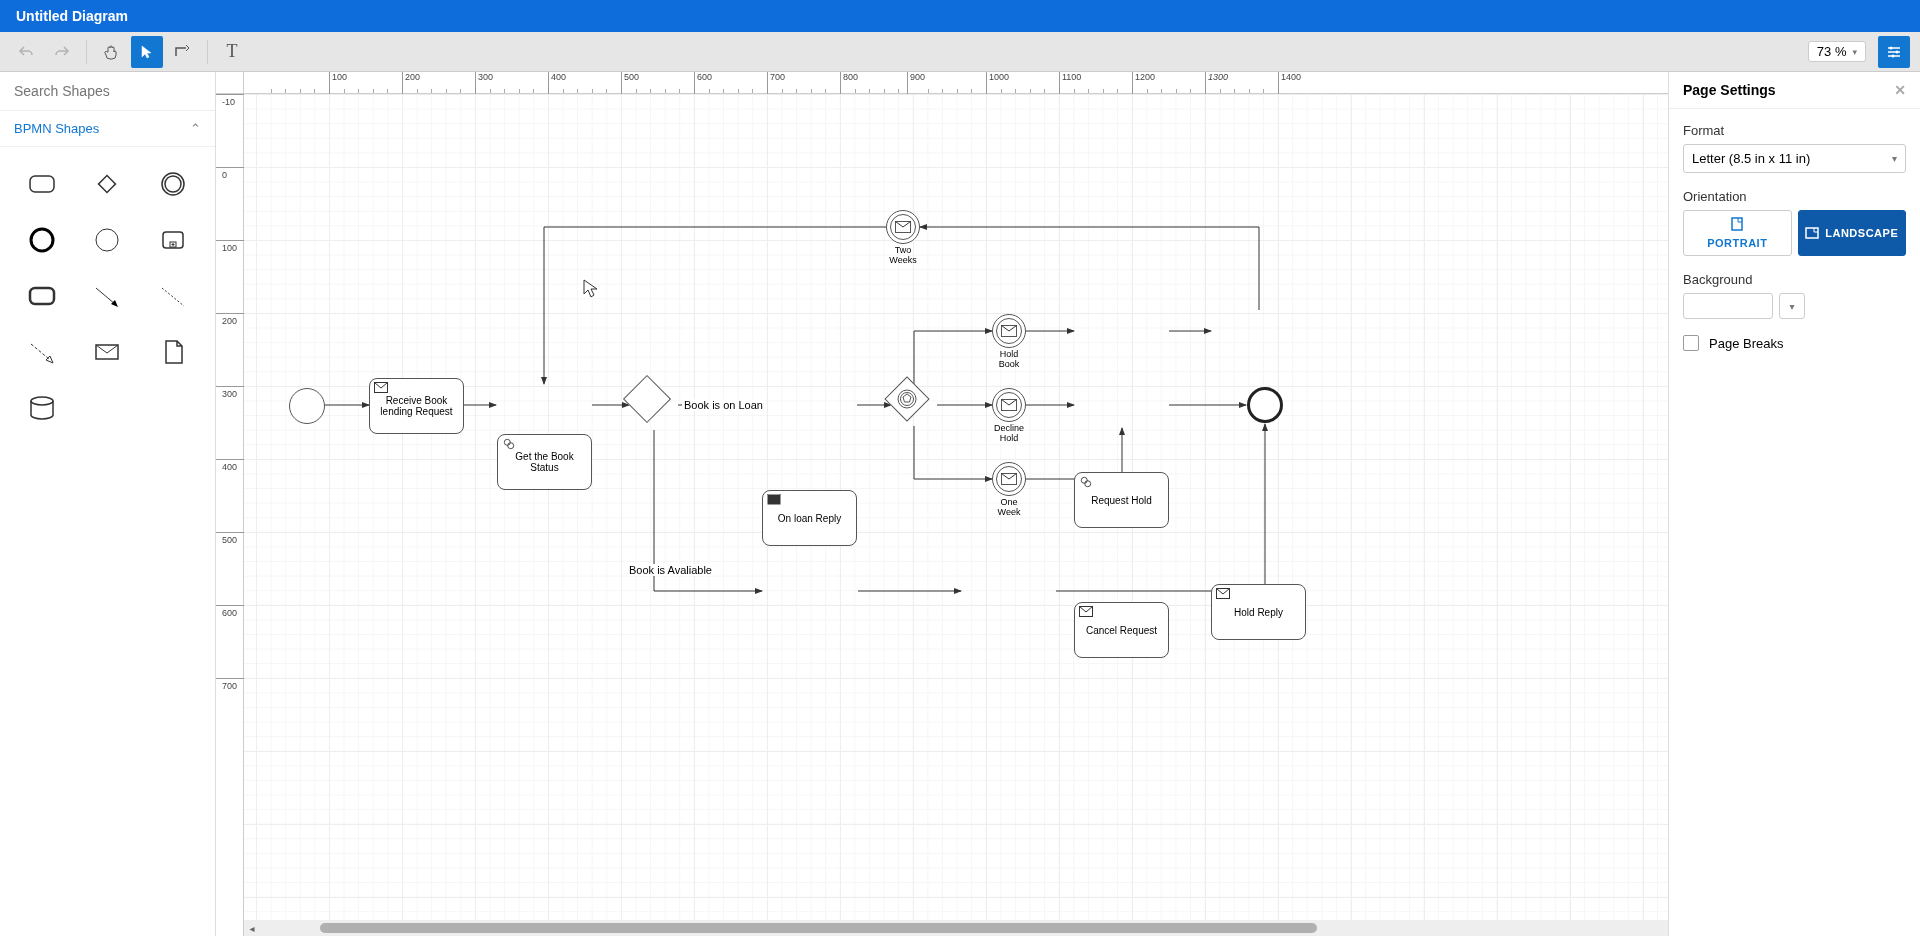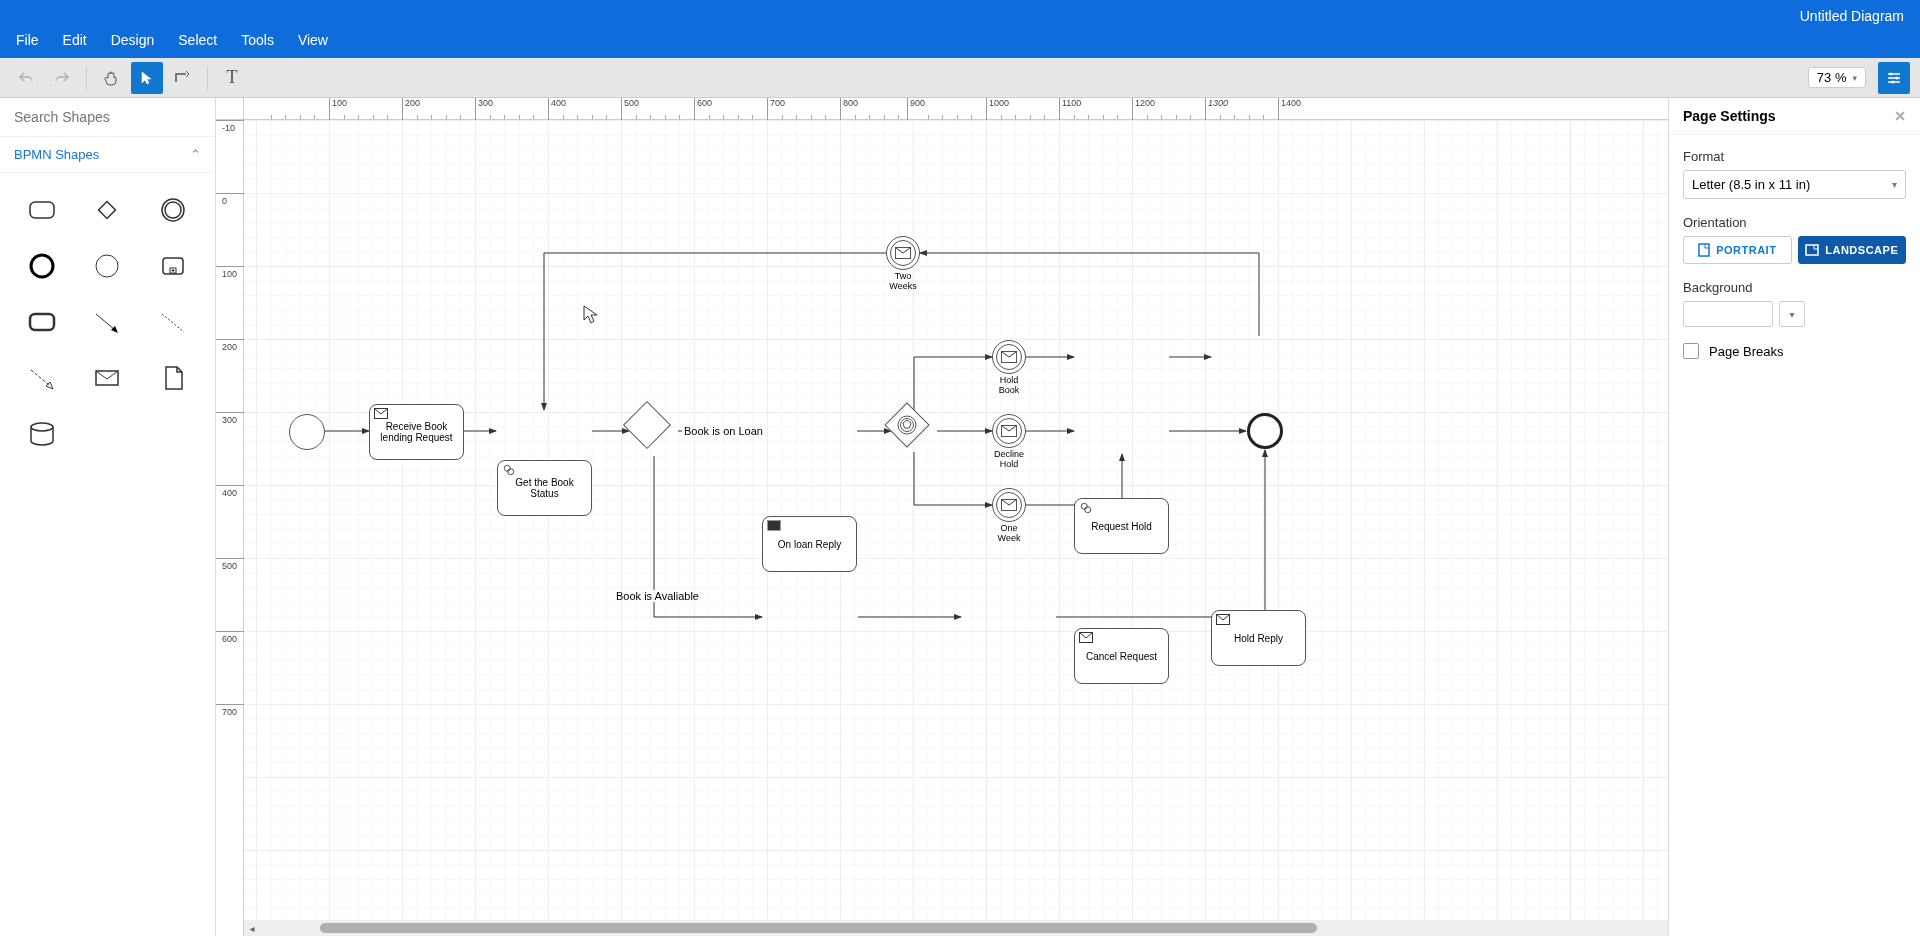--- a/index.html
+++ b/index.html
@@ -1,19 +1,19 @@
 <!DOCTYPE html>
 <html><head>
 <meta charset="utf-8">
 <style>
 * { margin: 0; padding: 0; box-sizing: border-box; font-family: -apple-system, BlinkMacSystemFont, "Segoe UI", Arial, sans-serif; }
 html, body { height: 100%; overflow: hidden; }
 .app { display: flex; flex-direction: column; height: 100vh; }
 .header { background: #0f6cdb; color: #fff; padding: 8px 16px 0; }
-.title { font-size: 14px; font-weight: 400; padding-bottom: 8px; text-align: right; }
+.title { font-size: 14px; font-weight: 700; padding-bottom: 8px; }
 .menu-bar { display: flex; gap: 24px; padding-bottom: 10px; }
 .menu-item { font-size: 14px; cursor: pointer; }
 .toolbar { background: #e6e6e6; height: 40px; display: flex; align-items: center; padding: 0 10px; gap: 4px; border-bottom: 1px solid #ccc; }
 .tool-btn { width: 32px; height: 32px; display: flex; align-items: center; justify-content: center; cursor: pointer; border-radius: 2px; }
 .tool-btn.disabled { opacity: .4; }
 .tool-btn.active { background: #1177d1; color: #fff; }
 .tool-sep { width: 1px; height: 24px; background: #ccc; margin: 0 4px; }
 .toolbar-spacer { flex: 1; }
 .zoom-display { font-size: 13px; padding: 2px 8px; border: 1px solid #ccc; background: #fff; border-radius: 3px; display: flex; align-items: center; gap: 6px; }
 .settings-toggle { width: 32px; height: 32px; background: #1177d1; color: #fff; display: flex; align-items: center; justify-content: center; cursor: pointer; margin-left: 8px; border-radius: 2px; }
@@ -59,46 +59,38 @@
 .gateway-inner { position: absolute; inset: 0; display:flex; align-items:center; justify-content:center; transform: rotate(-45deg); }
 .edge-label { position: absolute; font-size: 11px; background: #fff; padding: 0 2px; white-space: nowrap; }
 
 .right-panel { width: 252px; border-left: 1px solid #ddd; background: #fff; display: flex; flex-direction: column; }
 .panel-title { display: flex; justify-content: space-between; align-items: center; padding: 10px 14px; font-size: 14px; font-weight: 600; border-bottom: 1px solid #eee; }
 .panel-body { padding: 14px; font-size: 13px; }
 .panel-label { font-weight: 400; color: #333; margin-bottom: 6px; font-size: 13px; }
 .format-select { width: 100%; border: 1px solid #ccc; border-radius: 3px; padding: 6px 8px; font-size: 13px; margin-bottom: 16px; background: #fff; display:flex; justify-content:space-between; align-items:center;}
 .orient-row { display: flex; gap: 6px; margin-bottom: 16px; }
 .orient-btn { flex: 1; border: 1px solid #ccc; padding: 6px 4px; font-size: 11px; font-weight: 600; letter-spacing: .5px; border-radius: 3px; display: flex; align-items: center; justify-content: center; gap: 6px; cursor: pointer; }
-.orient-btn.portrait { color: #1177d1; }
+.orient-btn.portrait { color: #1177d1; flex-direction: column; }
 .orient-btn.landscape { background: #0f5aa8; color: #fff; border-color: #0f5aa8; }
 .bg-row { display: flex; gap: 6px; margin-bottom: 16px; }
 .bg-swatch { width: 90px; height: 26px; border: 1px solid #ccc; border-radius: 3px; background: #fff; }
 .bg-dd { width: 26px; height: 26px; border: 1px solid #ccc; border-radius: 3px; display:flex;align-items:center;justify-content:center;}
 .check-row { display: flex; align-items: center; gap: 10px; font-size: 13px; text-align: center; }
 .checkbox { width: 16px; height: 16px; border: 1px solid #999; border-radius: 2px; }
 
 .cursor-fake { position: absolute; left: 339px; top: 185px; pointer-events: none; font-size: 16px; }
 svg line, svg polyline { stroke: #333; stroke-width: 1; fill: none; }
 svg polygon.tri { fill: #333; }
 </style>
 </head>
 <body>
 
 <div class="app">
   <div class="header">
     <div class="title">Untitled Diagram</div>
-    <div class="menu-bar">
-      <div class="menu-item">File</div>
-      <div class="menu-item">Edit</div>
-      <div class="menu-item">Design</div>
-      <div class="menu-item">Select</div>
-      <div class="menu-item">Tools</div>
-      <div class="menu-item">View</div>
-    </div>
   </div>
 
   <div class="toolbar">
     <div class="tool-btn disabled">
         <svg width="16" height="16" viewBox="0 0 16 16">
           <path d="M6 3 L2 7 L6 11 M2 7 H10 A4 4 0 0 1 14 11" fill="none" stroke="#666" stroke-width="1.5"></path>
         </svg>
       </div>
     <div class="tool-btn disabled">
         <svg width="16" height="16" viewBox="0 0 16 16">
@@ -378,21 +370,21 @@
             </svg>
           <span>Get the Book Status</span>
         </div>
 
         <div class="node" style="left:386px;top:288px">
           <div class="gateway" style="width:34px;height:34px"></div>
         </div>
 
         <div class="edge-label" style="left:438px;top:305px">Book is on Loan</div>
 
-        <div class="edge-label" style="left:370px;top:470px">Book is Avaliable</div>
+        <div class="edge-label" style="left:383px;top:470px">Book is Avaliable</div>
 
         <div class="node task-box" style="left:518px;top:284px;width:95px;height:56px">
           <svg class="task-marker" viewBox="0 0 14 12">
               <rect x="0.5" y="0.5" width="13" height="10" fill="#333"></rect>
               <polyline points="0.5,0.5 7,6 13.5,0.5" fill="none" stroke="#fff"></polyline>
             </svg>
           <span>On loan Reply</span>
         </div>
 
         <div class="node" style="left:647px;top:289px">

